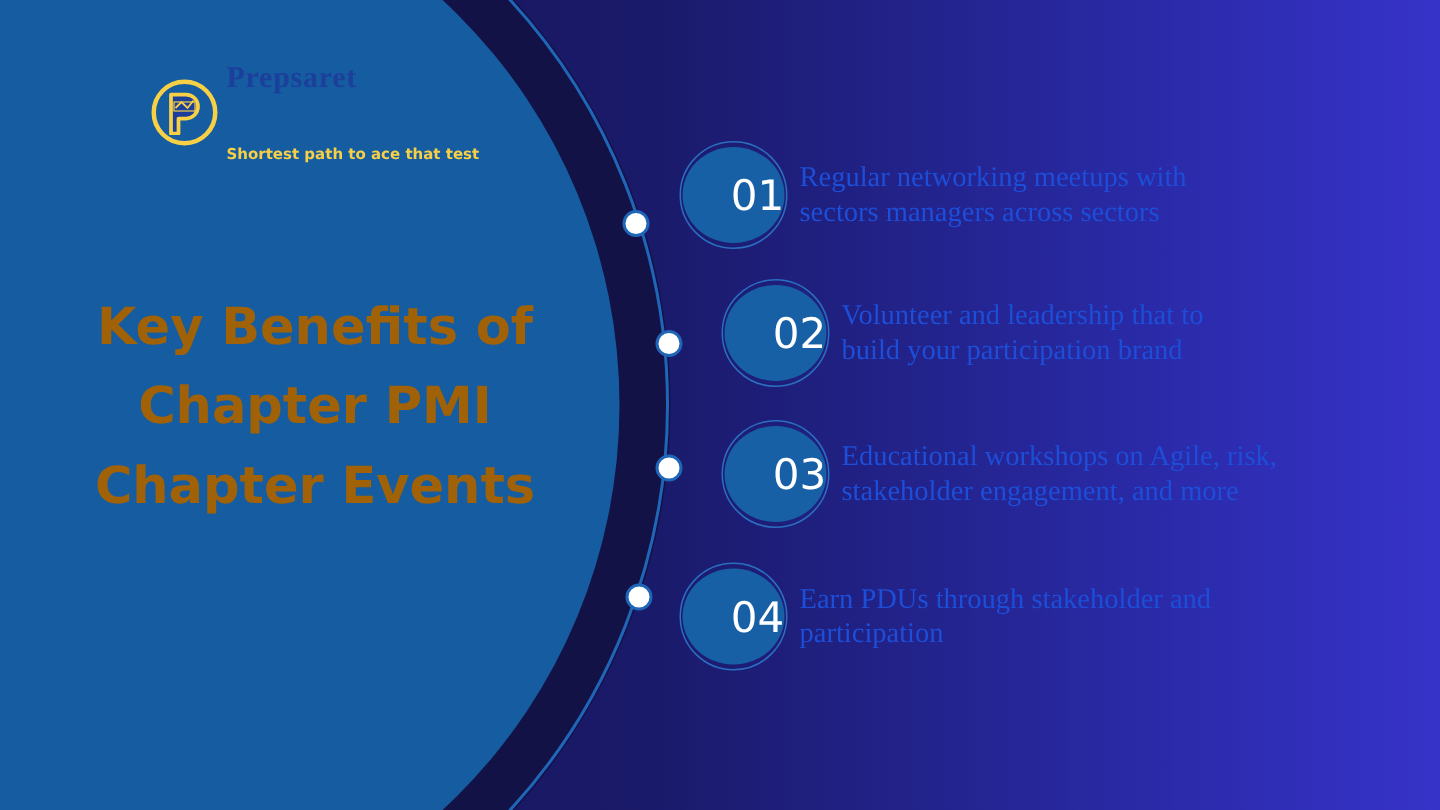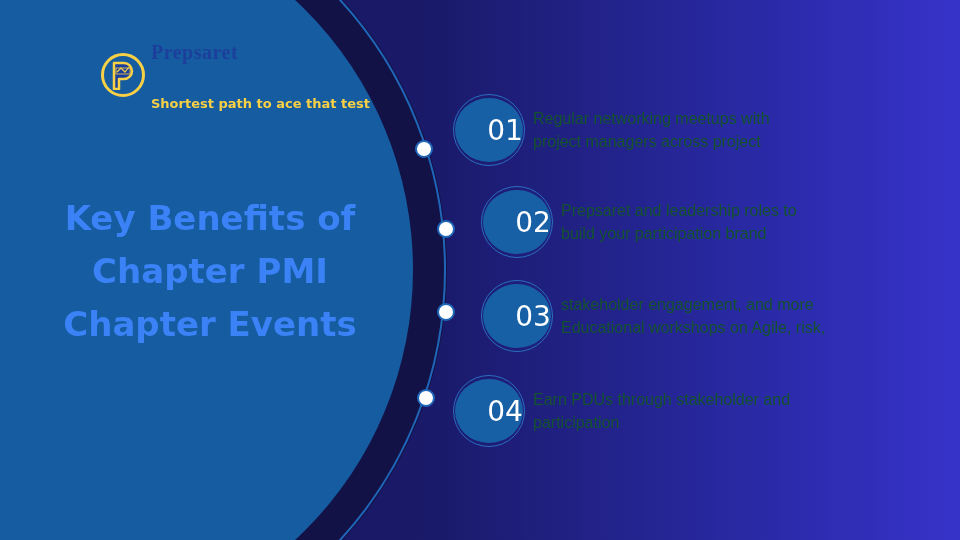--- a/index.html
+++ b/index.html
@@ -28,26 +28,26 @@
   }
   .logo-p {
     width: 24px; height: 30px; position: relative;
   }
   .logo-text { margin-left: 6px; display: flex; flex-direction: column; }
   .logo-name {
     font-family: Liberation Serif, serif; font-weight: bold; font-size: 20px;
     color: #1d3f9c; line-height: 22px; letter-spacing: 0.5px;
   }
   .logo-tag {
-    font-family: "DejaVu Sans", sans-serif; font-weight: bold; font-size: 13px;
+    font-family: "DejaVu Sans", sans-serif; font-weight: bold; font-size: 10px;
     color: #f7d046; line-height: 10px; white-space: nowrap; margin-top: 36px;
   }
   .title {
     position: absolute; left: 40px; top: 192px; width: 340px;
-    text-align: center; color: #3b82f6; font-weight: bold;
+    text-align: center; color: #a16207; font-weight: bold;
     font-family: "DejaVu Sans", sans-serif; font-size: 34px; line-height: 53px;
     letter-spacing: 0px;
   }
   .dot {
     position: absolute; width: 14px; height: 14px; border-radius: 50%;
     background: #ffffff; border: 2px solid #1f66b8;
   }
   .item { position: absolute; display: flex; align-items: center; }
   .num-circle {
     width: 72px; height: 72px; border-radius: 50%; flex: 0 0 auto;
@@ -55,22 +55,22 @@
     display: flex; align-items: center; justify-content: center;
   }
   .num-inner {
     width: 100%; height: 100%; border-radius: 50%; background: #1760a6;
     display: flex; align-items: center; justify-content: center;
     color: #ffffff; font-family: "DejaVu Sans", sans-serif; font-size: 28px; font-weight: normal;
     letter-spacing: 0px;
     padding-left: 32px;
   }
   .item-text {
-    margin-left: 8px; color: #14532d; font-family: Liberation Sans, sans-serif;
-    font-size: 16px; line-height: 23px; width: 330px;
+    margin-left: 8px; color: #1d4ed8; font-family: Liberation Serif, serif;
+    font-size: 19px; line-height: 23px; width: 330px;
   }
 </style>
 </head>
 <body>
 
 <div class="slide">
   <div class="dark-band"></div>
   <div class="arc-line"></div>
   <div class="big-circle"></div>
 
@@ -98,41 +98,41 @@
   <div class="dot" style="left:437px; top:220px;"></div>
   <div class="dot" style="left:437px; top:303px;"></div>
   <div class="dot" style="left:417px; top:389px;"></div>
 
   <div class="item" style="left:453px; top:94px;">
     <div class="num-circle">
       <div class="num-inner">01</div>
     </div>
     <div class="item-text">
       <div>Regular networking meetups with</div>
-      <div>project managers across project</div>
+      <div>sectors managers across sectors</div>
     </div>
   </div>
 
   <div class="item" style="left:481px; top:186px;">
     <div class="num-circle">
       <div class="num-inner">02</div>
     </div>
     <div class="item-text">
-      <div>Prepsaret and leadership roles to</div>
+      <div>Volunteer and leadership that to</div>
       <div>build your participation brand</div>
     </div>
   </div>
 
   <div class="item" style="left:481px; top:280px;">
     <div class="num-circle">
       <div class="num-inner">03</div>
     </div>
     <div class="item-text">
+      <div>Educational workshops on Agile, risk,</div>
       <div>stakeholder engagement, and more</div>
-      <div>Educational workshops on Agile, risk,</div>
     </div>
   </div>
 
   <div class="item" style="left:453px; top:375px;">
     <div class="num-circle">
       <div class="num-inner">04</div>
     </div>
     <div class="item-text">
       <div>Earn PDUs through stakeholder and</div>
       <div>participation</div>

